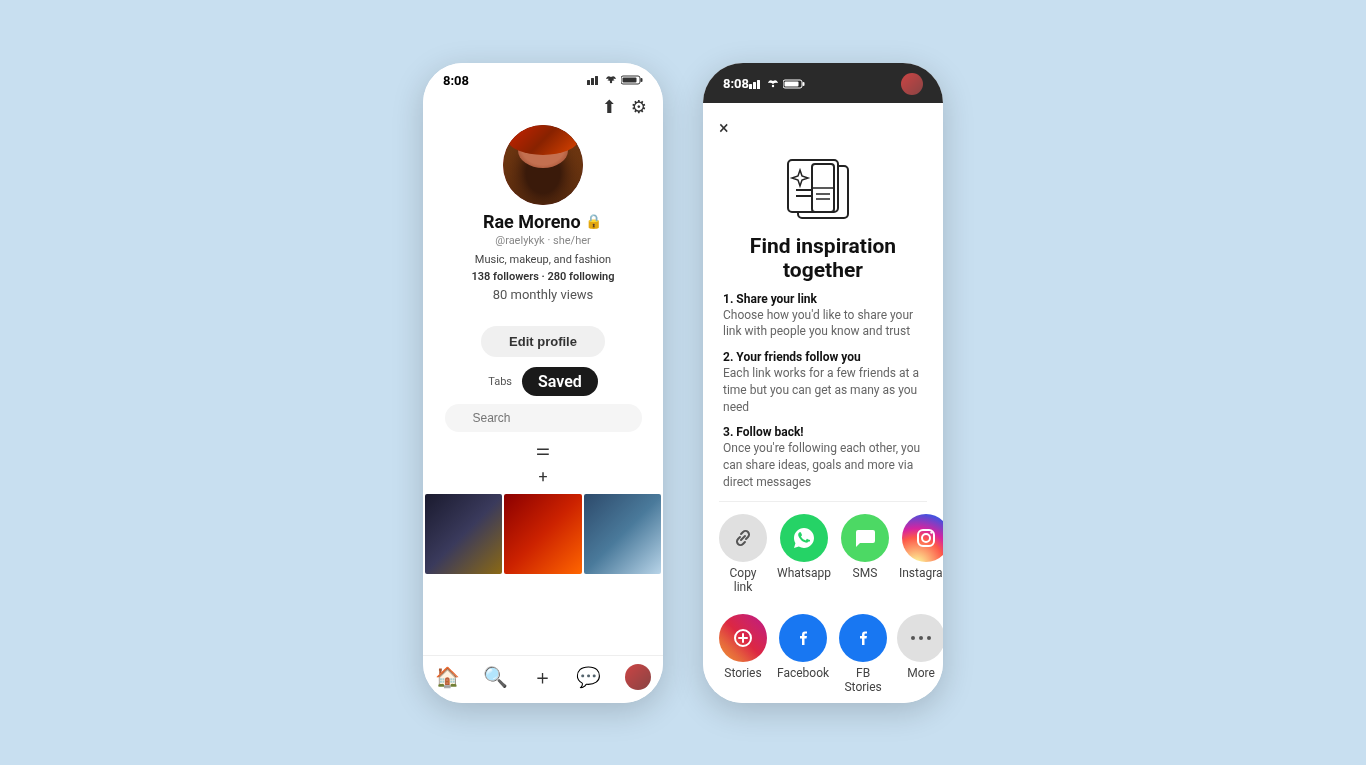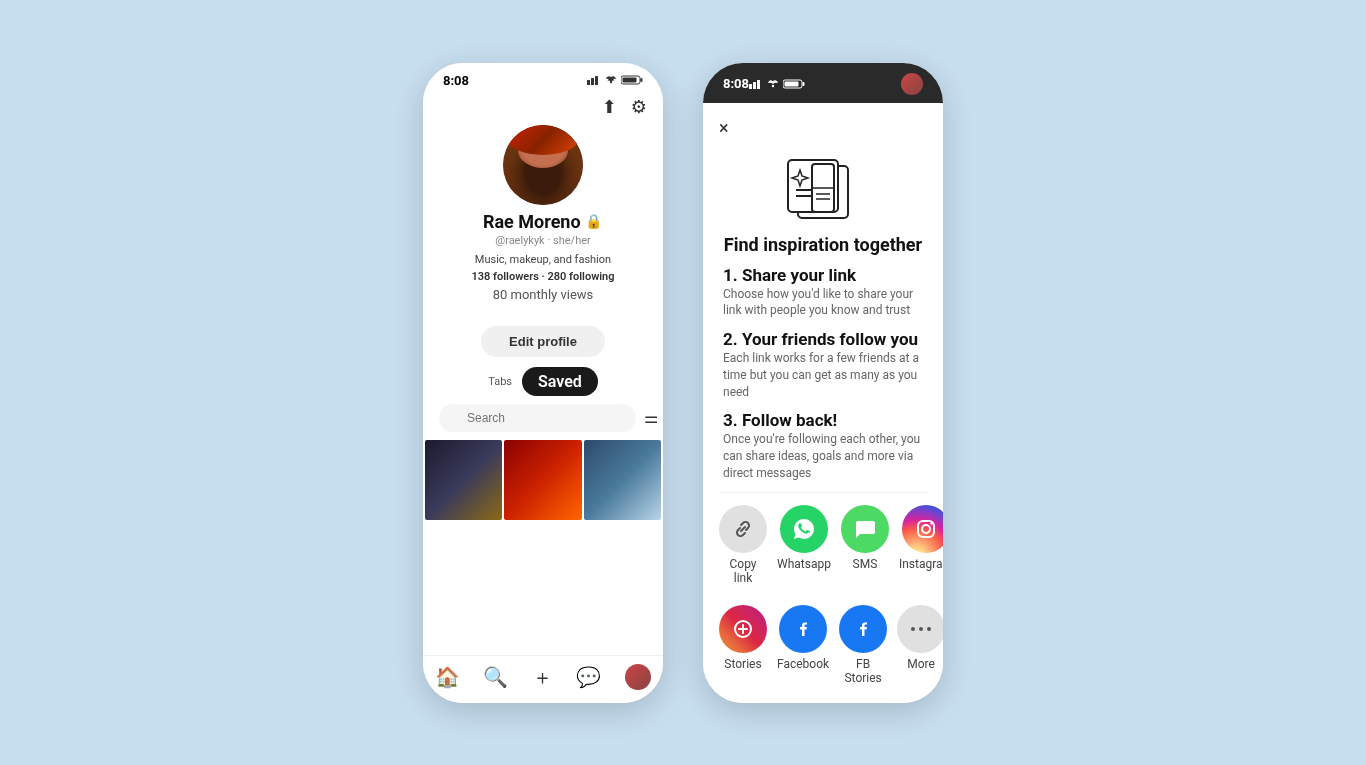--- a/index.html
+++ b/index.html
@@ -169,23 +169,24 @@
       border-radius: 20px;
       padding: 5px 16px;
       font-size: 16px;
       font-weight: 600;
     }
 
     .search-row {
       display: flex;
       align-items: center;
       width: 100%;
-      padding: 0 16px;
+      padding: 0 25px;
       gap: 8px;
       margin-bottom: 8px;
+      flex-direction: column;
     }
     .search-input {
       flex: 1;
       background: #f5f5f5;
       border: none;
       border-radius: 20px;
       padding: 7px 14px 7px 28px;
       font-size: 12px;
       color: #999;
       position: relative;
@@ -280,35 +281,35 @@
     }
 
     .illustration {
       display: flex;
       justify-content: center;
       padding: 10px 0 8px;
     }
 
     .sheet-title {
       text-align: center;
-      font-size: 18px;
+      font-size: 21px;
       font-weight: 700;
       color: #111;
       padding: 0 20px 10px;
     }
 
     .steps-list {
       padding: 0 20px;
       list-style: none;
     }
     .step-item {
       margin-bottom: 10px;
     }
     .step-title {
-      font-size: 17px;
+      font-size: 12px;
       font-weight: 700;
       color: #111;
     }
     .step-desc {
       font-size: 12px;
       color: #666;
       line-height: 1.4;
       margin-top: 1px;
     }
 

